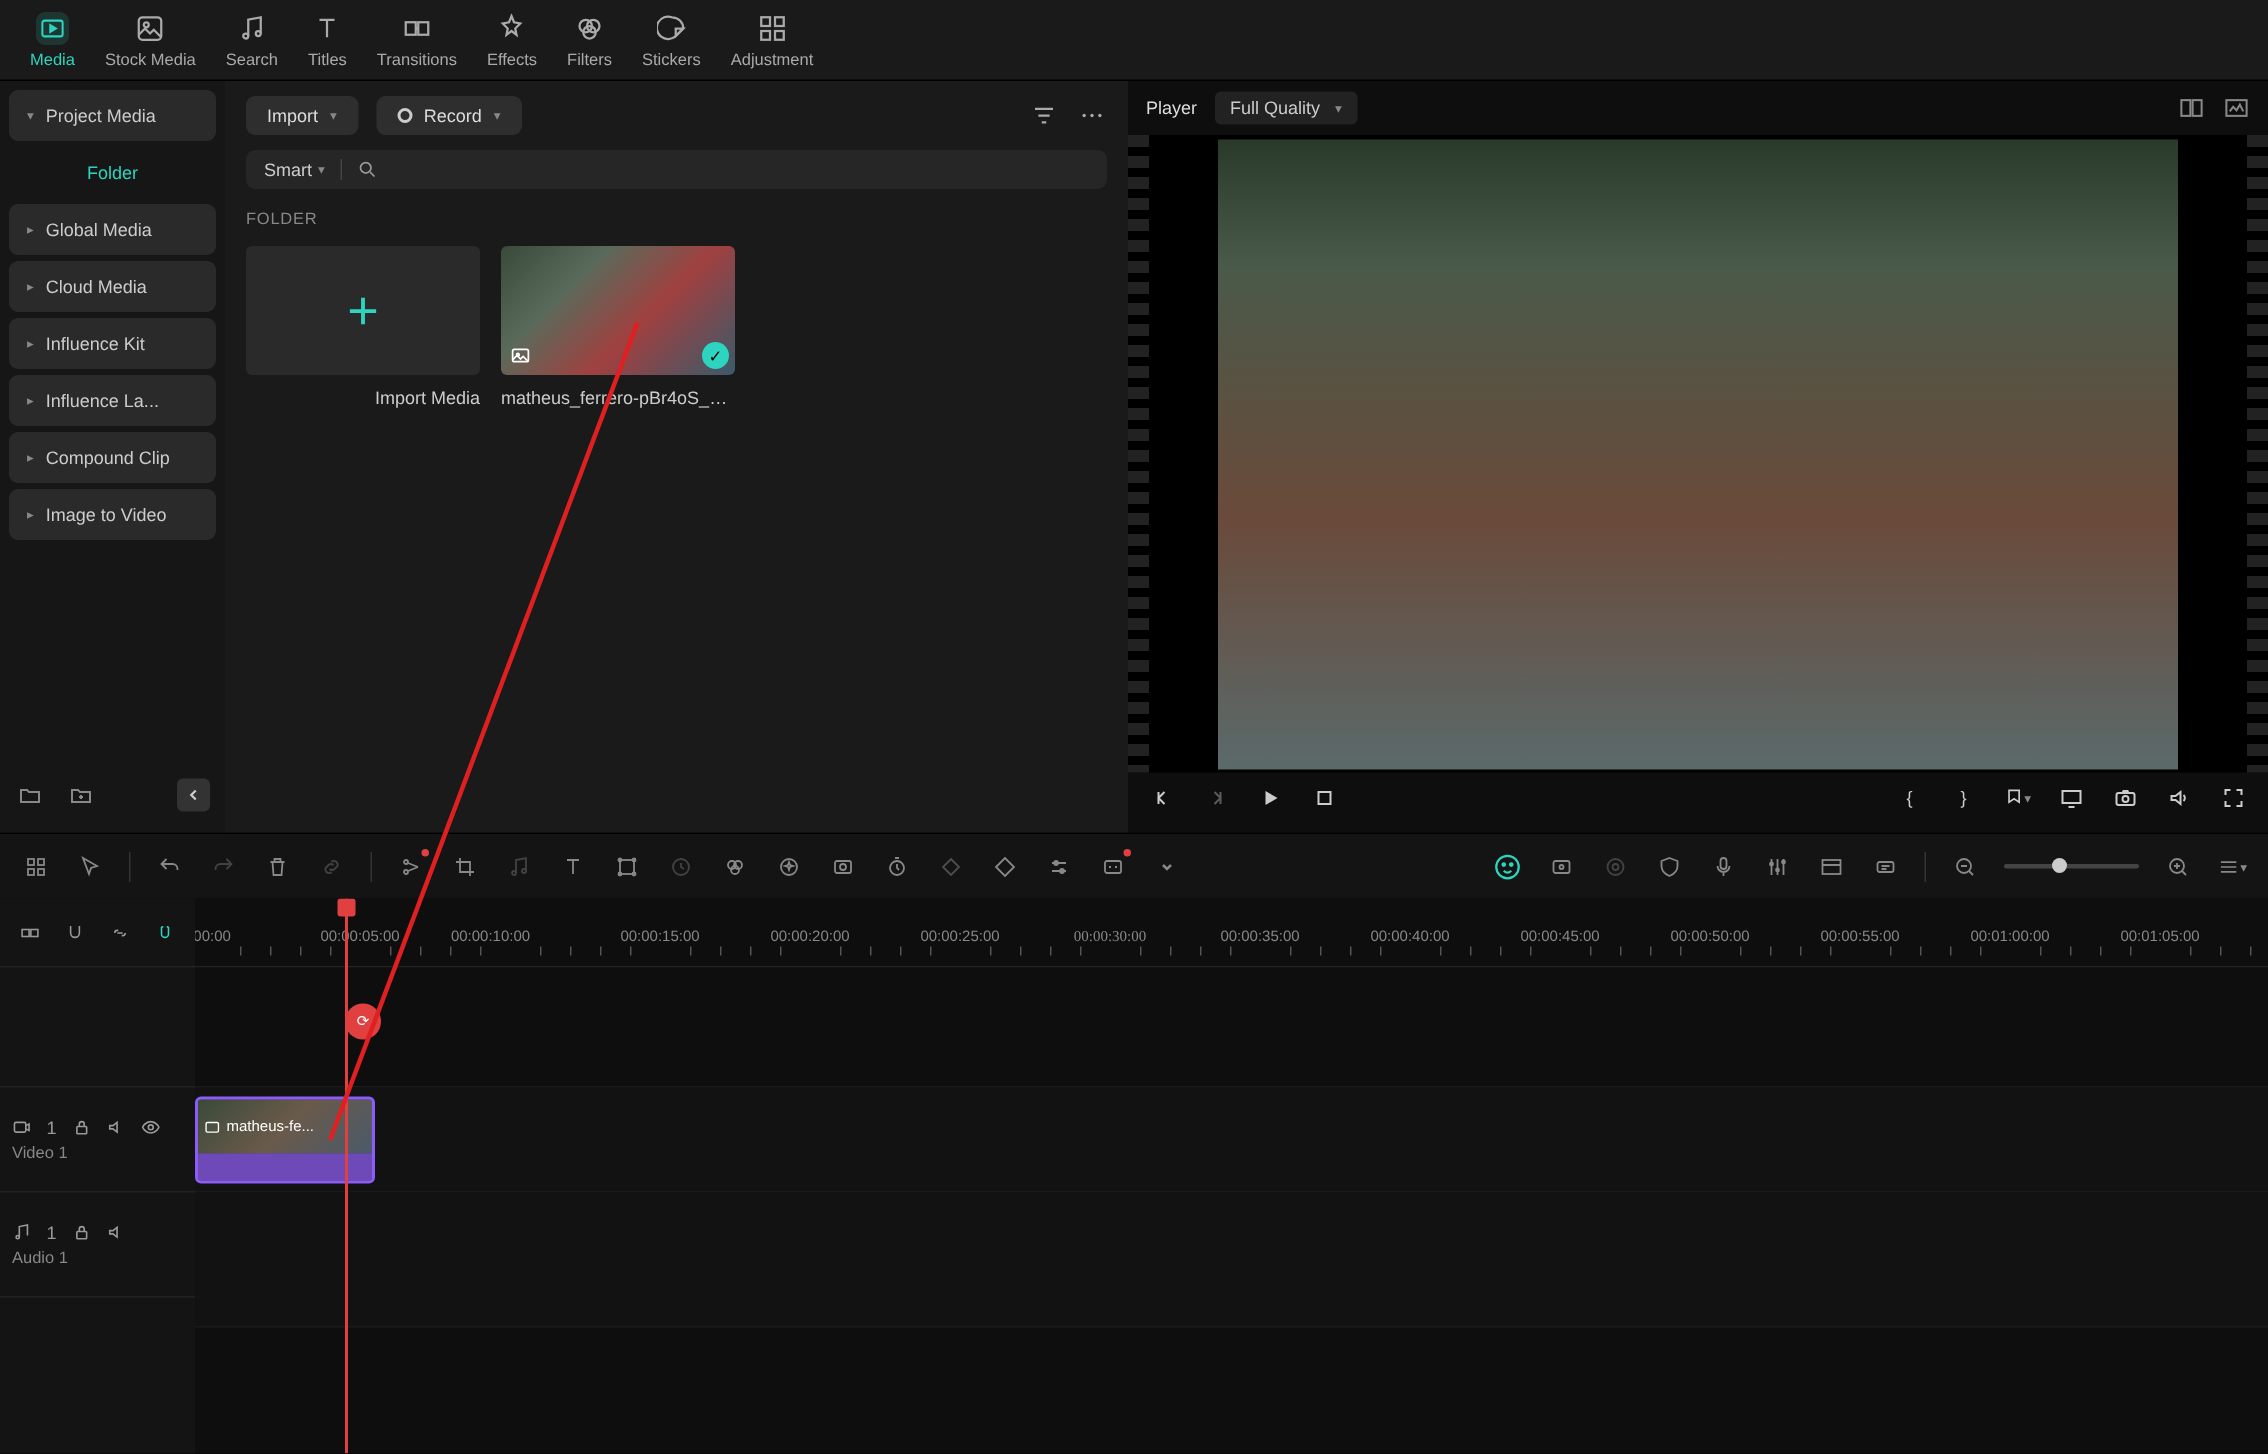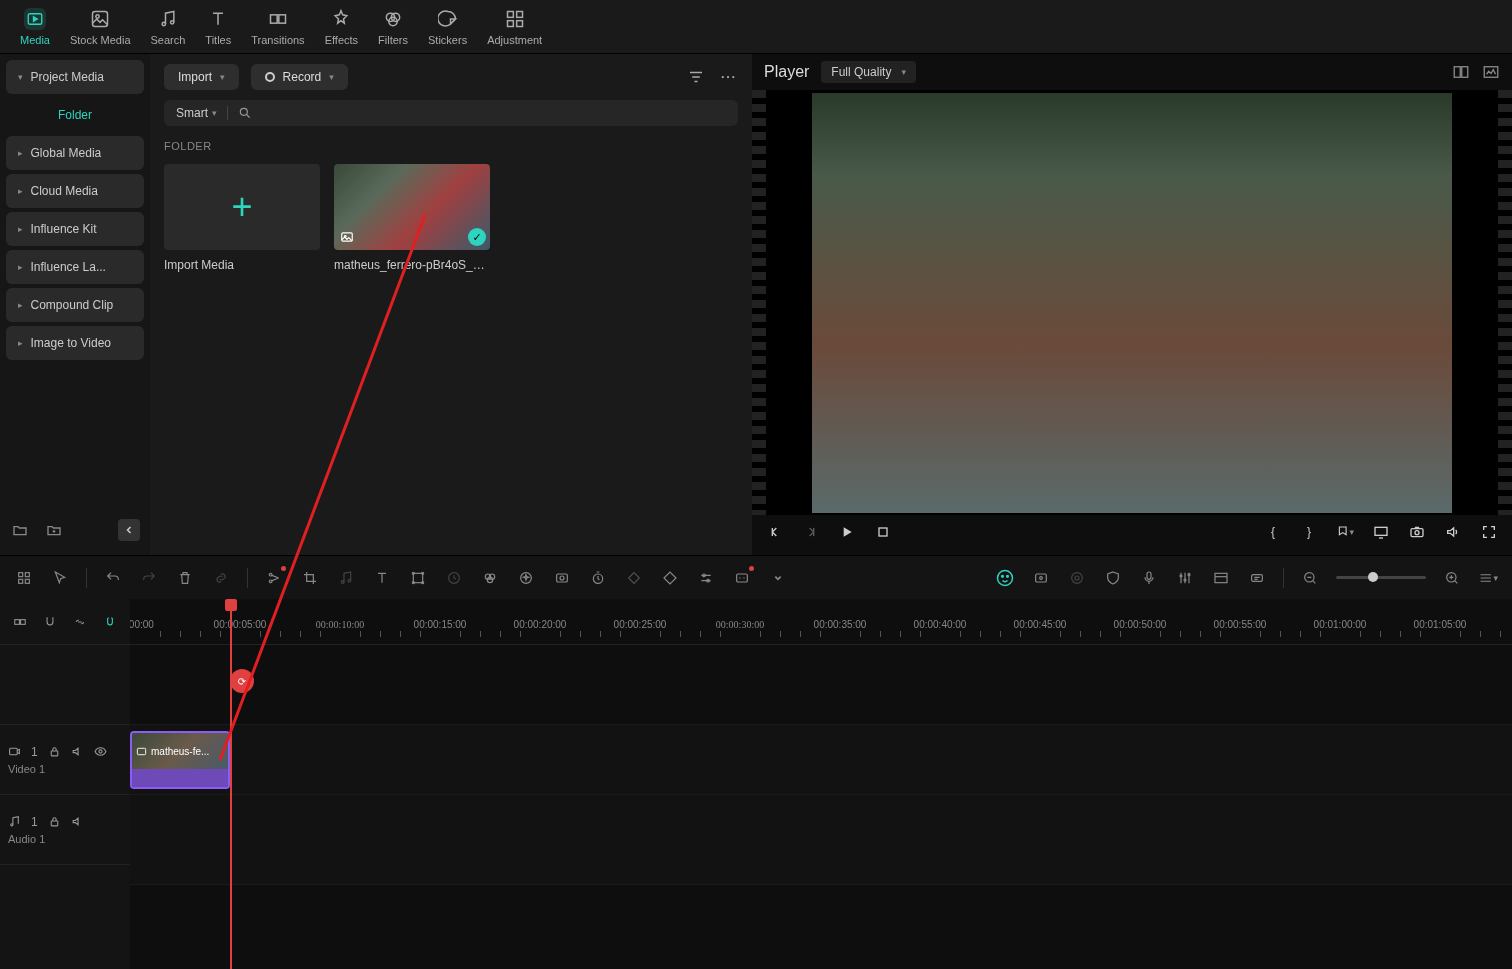--- a/index.html
+++ b/index.html
@@ -39,25 +39,25 @@
 .search-row input::placeholder { color: #777; }
 
 .folder-label { color: #888; font-size: 11px; margin-bottom: 12px; letter-spacing: 0.5px; }
 .media-grid { display: flex; gap: 14px; }
 .media-item { width: 156px; }
 .media-thumb { width: 156px; height: 86px; border-radius: 4px; background: #2a2a2a; display: flex; align-items: center; justify-content: center; position: relative; overflow: hidden; }
 .media-thumb.add { font-size: 36px; color: #2dd4bf; cursor: pointer; }
 .media-thumb.img { background: linear-gradient(135deg, #3a4a3a 0%, #5a6a5a 30%, #a04040 60%, #3a5a6a 100%); }
 .media-thumb .type-badge { position: absolute; bottom: 4px; left: 4px; width: 18px; height: 18px; color:#fff; display:flex; align-items:center; justify-content:center; }
 .media-thumb .check { position: absolute; bottom: 4px; right: 4px; width: 18px; height: 18px; background: #2dd4bf; border-radius: 50%; display: flex; align-items: center; justify-content: center; color: #000; font-size: 11px; }
-.media-caption { margin-top: 8px; font-size: 12px; color: #ccc; white-space: nowrap; overflow: hidden; text-overflow: ellipsis; }
+.media-caption { margin-top: 8px; font-size: 12px; color: #ccc; white-space: nowrap; overflow: hidden; text-overflow: ellipsis; text-align: right; }
 
 
 .player-header { display: flex; align-items: center; gap: 12px; padding: 8px 12px; height: 36px; }
-.player-header .label { color: #ddd; font-size: 16px; }
+.player-header .label { color: #ddd; font-size: 12px; }
 .quality-dd { background: #222; border-radius: 4px; padding: 4px 10px; display: flex; align-items: center; gap: 10px; font-size: 12px; cursor: pointer; }
 .player-header .right-icons { margin-left: auto; display: flex; gap: 12px; color: #888; }
 .player-header .right-icons .ic { cursor: pointer; }
 
 .preview { flex: 1; background: #000; display: flex; align-items: center; justify-content: center; position: relative; }
 .preview-inner { width: 640px; height: 420px; background: linear-gradient(180deg, #2a3a2a 0%, #4a5a4a 20%, #6a4a3a 60%, #5a6a6a 100%); position: relative; }
 .film-strip { position: absolute; top: 0; bottom: 0; width: 14px; background: repeating-linear-gradient(to bottom, #222 0, #222 8px, #000 8px, #000 14px); }
 .film-strip.left { left: 0; }
 .film-strip.right { right: 0; }
 
@@ -694,21 +694,21 @@
           <div class="ruler-tick" style="left: 10px;">:00:00</div>
           <div class="ruler-minor" style="left: 30px;"></div>
           <div class="ruler-minor" style="left: 50px;"></div>
           <div class="ruler-minor" style="left: 70px;"></div>
           <div class="ruler-minor" style="left: 90px;"></div>
           <div class="ruler-tick" style="left: 110px;">00:00:05:00</div>
           <div class="ruler-minor" style="left: 130px;"></div>
           <div class="ruler-minor" style="left: 150px;"></div>
           <div class="ruler-minor" style="left: 170px;"></div>
           <div class="ruler-minor" style="left: 190px;"></div>
-          <div class="ruler-tick" style="left: 210px; font-family: Liberation Serif, serif;">00:00:10:00</div>
+          <div class="ruler-tick" style="left: 197px;">00:00:10:00</div>
           <div class="ruler-minor" style="left: 230px;"></div>
           <div class="ruler-minor" style="left: 250px;"></div>
           <div class="ruler-minor" style="left: 270px;"></div>
           <div class="ruler-minor" style="left: 290px;"></div>
           <div class="ruler-tick" style="left: 310px;">00:00:15:00</div>
           <div class="ruler-minor" style="left: 330px;"></div>
           <div class="ruler-minor" style="left: 350px;"></div>
           <div class="ruler-minor" style="left: 370px;"></div>
           <div class="ruler-minor" style="left: 390px;"></div>
           <div class="ruler-tick" style="left: 410px;">00:00:20:00</div>
@@ -757,21 +757,21 @@
           <div class="ruler-minor" style="left: 1270px;"></div>
           <div class="ruler-minor" style="left: 1290px;"></div>
           <div class="ruler-tick" style="left: 1310px;">00:01:05:00</div>
           <div class="ruler-minor" style="left: 1330px;"></div>
           <div class="ruler-minor" style="left: 1350px;"></div>
           <div class="ruler-minor" style="left: 1370px;"></div>
         </div>
     </div>
     <div class="track-row spacer"></div>
     <div class="track-row">
-      <div class="clip" style="left:0; width:100px;">
+      <div class="clip" style="left:0; width:120px;">
         <div class="clip-thumb">
             <span>
               <svg width="11" height="11" viewBox="0 0 24 24" fill="none" stroke="#fff" stroke-width="2">
                 <rect x="3" y="5" width="18" height="14" rx="2"></rect>
               </svg>
             </span>
             <span>matheus-fe...</span>
           </div>
         <div class="clip-wave"></div>
       </div>

